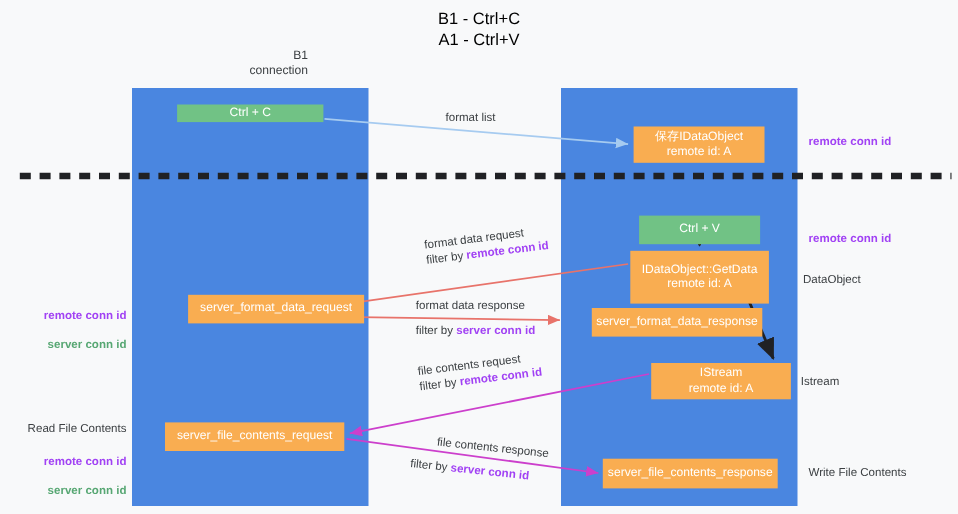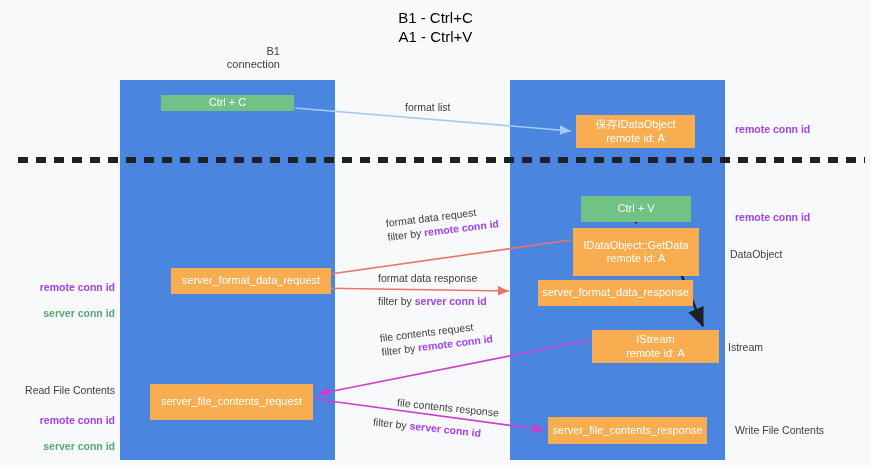--- a/index.html
+++ b/index.html
@@ -46,21 +46,21 @@
   .green{background:#71c285;}
   .orange{background:#f9ad51;}
 
   #box-ctrlc{left:161px;top:95px;width:133px;height:16px;}
   #box-idataobject{left:576px;top:115px;width:119px;height:33px;}
   #box-ctrlv{left:581px;top:172px;width:110px;height:26px;margin-top:24px;}
   #box-getdata{left:573px;top:228px;width:126px;height:48px;}
   #box-sfdreq{left:151px;top:268px;width:160px;height:26px;margin-left:20px;}
   #box-sfdresp{left:514px;top:280px;width:155px;height:26px;margin-left:24px;}
   #box-istream{left:592px;top:330px;width:127px;height:33px;}
-  #box-sfcreq{left:150px;top:384px;width:163px;height:36px;}
+  #box-sfcreq{left:150px;top:384px;width:163px;height:26px;}
   #box-sfcresp{left:548px;top:417px;width:159px;height:27px;}
 
   
   .sidelabel{font-size:10.5px;line-height:13px;white-space:pre-line;}
   .magenta{color:#a142f4;font-weight:bold;}
   .green-t{color:#57a773;font-weight:bold;}
   .dark{color:#3c4043;}
 
   #lbl-r-remote1{left:735px;top:123px;}
   #lbl-r-remote2{left:735px;top:211px;}

